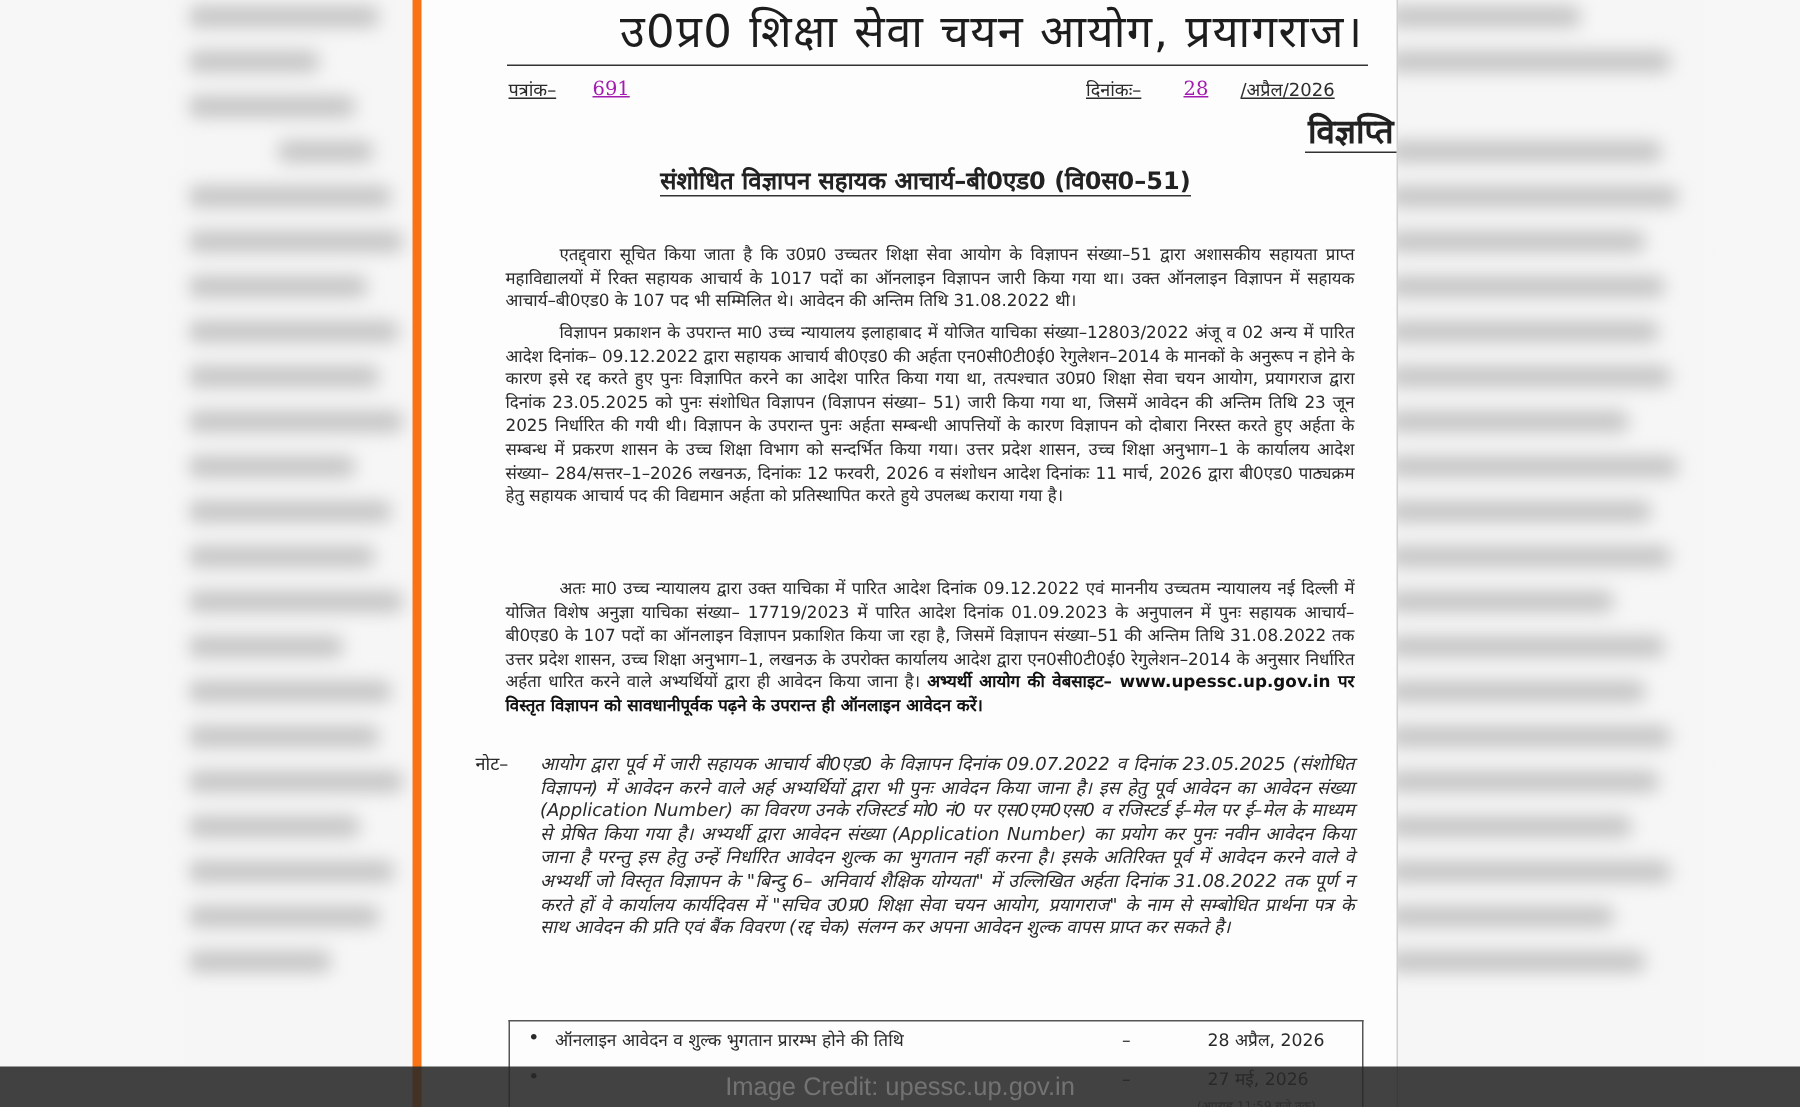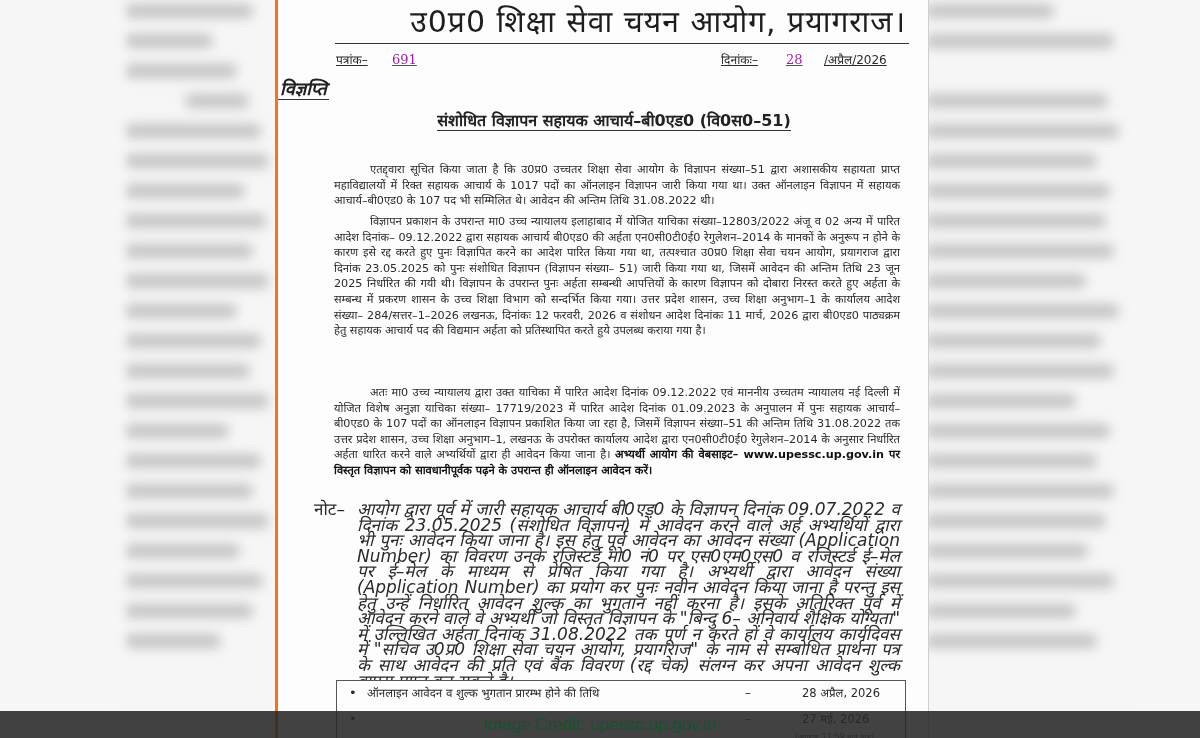--- a/index.html
+++ b/index.html
@@ -28,63 +28,63 @@
   }
   .bg-fade-right {
     position:absolute; right:0; top:0; bottom:0; width:70px;
     background:linear-gradient(270deg,#f7f7f7 0%, #f7f7f7 60%, rgba(247,247,247,0) 100%);
   }
 
   
   .doc {
     position:absolute; left:275px; top:0; width:650px; height:738px;
     background:#fdfdfd;
-    border-left:3px solid #f97316; border-right:1px solid #cfcfcf;
+    border-left:6px solid #f97316; border-right:1px solid #cfcfcf;
     color:#222;
   }
   .org-title {
     position:absolute; left:50px; top:2px; width:578px; height:40px;
     font-size:30px; line-height:40px; text-align:right; color:#1d1d1d;
     letter-spacing:1px; font-family:"DejaVu Sans", sans-serif;
   }
   .org-rule {
     position:absolute; left:57px; top:43px; width:574px; height:0;
     border-top:1.5px solid #333;
   }
   .ref-row {
     position:absolute; left:58px; top:50px; width:572px; height:20px;
     font-size:12px; line-height:20px; color:#2b2b2b;
   }
   .ref-row span { position:absolute; white-space:nowrap;text-decoration:underline; }
   .hand { font-family:"DejaVu Serif", serif; color:#a21caf; font-size:13px; }
 
   .notice-title {
-    position:absolute; left:0; width:650px; top:77px; text-align:left;
-    font-size:18px; font-weight:bold; line-height:24px;font-style:italic;
+    position:absolute; left:0; width:650px; top:77px; text-align:right;
+    font-size:22px; font-weight:bold; line-height:24px;
   }
   .notice-title span { border-bottom:1.3px solid #333; padding:0 2px; }
   .sub-title {
     position:absolute; left:0; width:650px; top:109px; text-align:center;
     font-size:16px; font-weight:bold; line-height:24px;
   }
   .sub-title span { border-bottom:1.3px solid #333;margin-left:22px; }
 
   .para {
     position:absolute; left:56px; width:566px;
     font-size:11.2px; line-height:15.6px; text-align:justify;
     color:#2a2a2a; text-indent:36px;
   }
   .p1 { top:162px; }
   .p2 { top:214px; }
   .p3 { top:385px; }
   .para b { font-weight:bold; color:#111; }
 
   .note {
     position:absolute; left:36px; top:502px; width:586px;
-    font-size:17px; line-height:15.6px; color:#2a2a2a; font-style:italic;
+    font-size:12px; line-height:15.6px; color:#2a2a2a; font-style:italic;
   }
   .note-label { position:absolute; left:0; top:0; font-style:normal; }
   .note-body { margin-left:43px; text-align:justify; }
 
   .dates-box {
     position:absolute; left:58px; top:680px; width:568px; height:70px;
     border:1px solid #555; border-bottom:none; background:#fdfdfd;
   }
   .date-row {
     position:relative; height:26px; font-size:11.5px; line-height:24px; color:#2a2a2a;
@@ -92,21 +92,21 @@
   .date-row .bullet { position:absolute; left:12px; top:0; font-size:13px; }
   .date-row .label { position:absolute; left:30px; top:0; white-space:nowrap; }
   .date-row .dash { position:absolute; left:408px; top:0; }
   .date-row .value { position:absolute; left:465px; top:0; white-space:nowrap; }
   .date-row .subvalue { position:absolute; left:458px; top:19px; font-size:8px; color:#555; white-space:nowrap; }
 
   
   .credit-bar {
     position:absolute; left:0; top:711px; width:1200px; height:27px;
     background:rgba(40,40,40,0.88);
-    color:#14532d; text-align:center;
+    color:#737373; text-align:center;
     font-family:"Liberation Sans", sans-serif;
     font-size:17px; line-height:27px;
   }
 </style>
 </head>
 <body>
 
 <div class="bg-blur">
   <div class="bg-lines left">
     <div class="bg-line" style="width:80%;margin-top:4px"></div>

